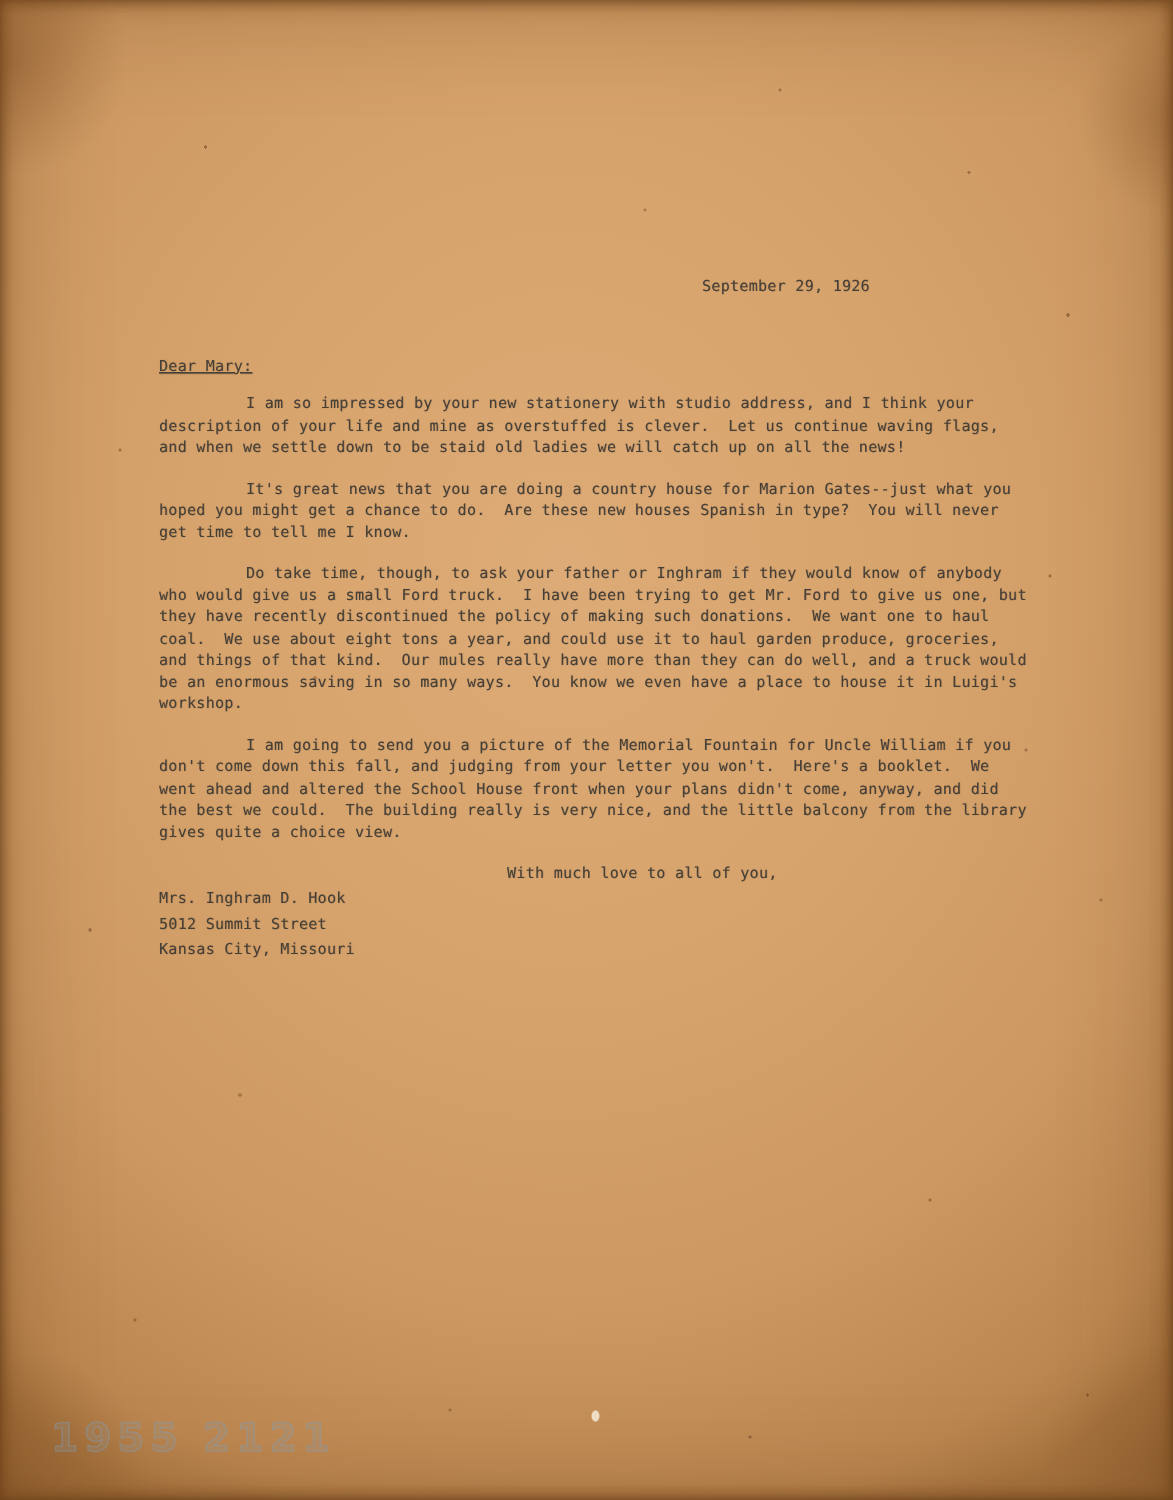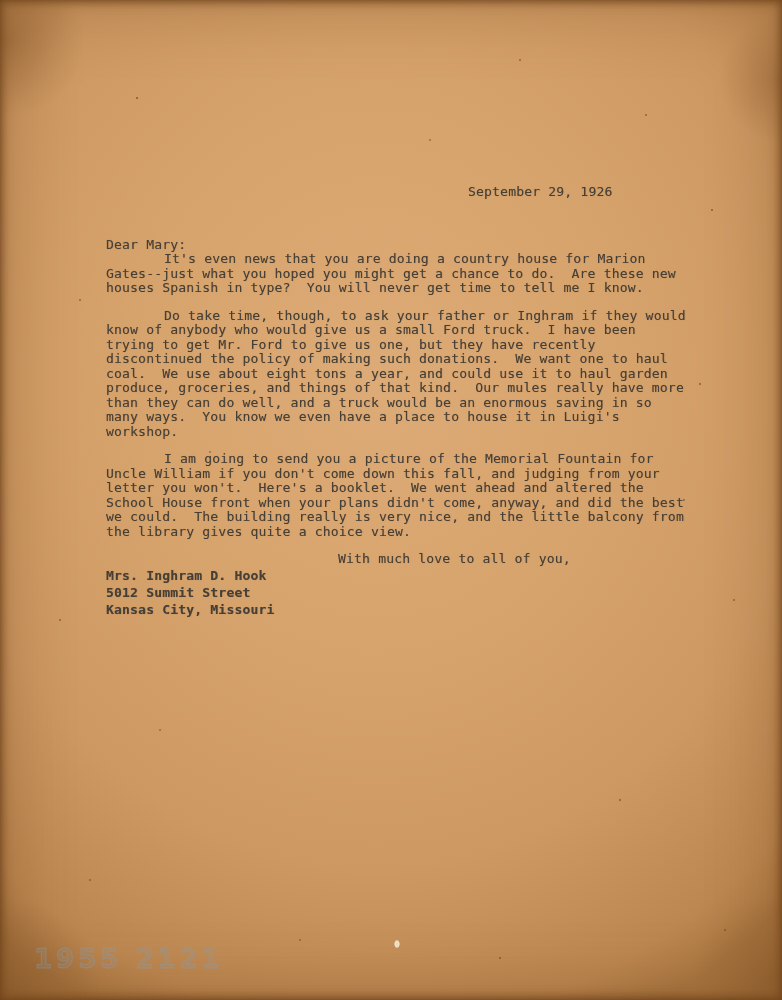--- a/index.html
+++ b/index.html
@@ -58,53 +58,53 @@
       linear-gradient(to right,  rgba(118,70,26,0.28), transparent 9px),
       linear-gradient(to left,   rgba(118,70,26,0.28), transparent 9px);
   }
 
   .content {
     position: absolute;
     left: 106px;
     top: 185px;
     width: 584px;
     color: #463f36;
-    font-size: 13px;
+    font-size: 10px;
     line-height: 14.5px;
     letter-spacing: 0.2px;
     text-shadow: 0.3px 0.3px 0.7px rgba(72, 62, 50, 0.45);
   }
 
   .date {
     margin-left: 362px;
     margin-bottom: 38px;
     white-space: pre;
   }
 
   .salutation {
-    margin-bottom: 0;
+    margin-bottom: 11px;
     white-space: pre;
+    text-decoration: underline;
   }
 
   .para {
     margin: 0 0 13px 0;
     text-indent: 58px;
     white-space: pre-wrap;
   }
 
   .closing {
     margin-left: 232px;
     margin-top: 2px;
     white-space: pre;
   }
 
   .signature div {
     line-height: 17px;
     white-space: pre;
-    font-weight: bold;
   }
 
   .stamp {
     position: absolute;
     left: 34px;
     bottom: 26px;
     font-family: "DejaVu Sans", "Liberation Sans", sans-serif;
     font-size: 26px;
     font-weight: bold;
     letter-spacing: 4px;
@@ -117,21 +117,22 @@
 <body>
 
 <div class="paper">
   <div class="texture"></div>
 
   <div class="content">
     <div class="date">September 29, 1926</div>
 
     <div class="salutation">Dear Mary:</div>
 
-    <p class="para">It's even news that you are doing a country house for Marion Gates--just what you hoped you might get a chance to do.  Are these new houses Spanish in type?  You will never get time to tell me I know.</p>
+    <p class="para">I am so impressed by your new stationery with studio address, and I think your description of your life and mine as overstuffed is clever.  Let us continue waving flags, and when we settle down to be staid old ladies we will catch up on all the news!</p>
+    <p class="para">It's great news that you are doing a country house for Marion Gates--just what you hoped you might get a chance to do.  Are these new houses Spanish in type?  You will never get time to tell me I know.</p>
     <p class="para">Do take time, though, to ask your father or Inghram if they would know of anybody who would give us a small Ford truck.  I have been trying to get Mr. Ford to give us one, but they have recently discontinued the policy of making such donations.  We want one to haul coal.  We use about eight tons a year, and could use it to haul garden produce, groceries, and things of that kind.  Our mules really have more than they can do well, and a truck would be an enormous saving in so many ways.  You know we even have a place to house it in Luigi's workshop.</p>
     <p class="para">I am going to send you a picture of the Memorial Fountain for Uncle William if you don't come down this fall, and judging from your letter you won't.  Here's a booklet.  We went ahead and altered the School House front when your plans didn't come, anyway, and did the best we could.  The building really is very nice, and the little balcony from the library gives quite a choice view.</p>
 
     <div class="closing">With much love to all of you,</div>
 
     <div class="signature">
       <div>Mrs. Inghram D. Hook</div>
       <div>5012 Summit Street</div>
       <div>Kansas City, Missouri</div>
     </div>

